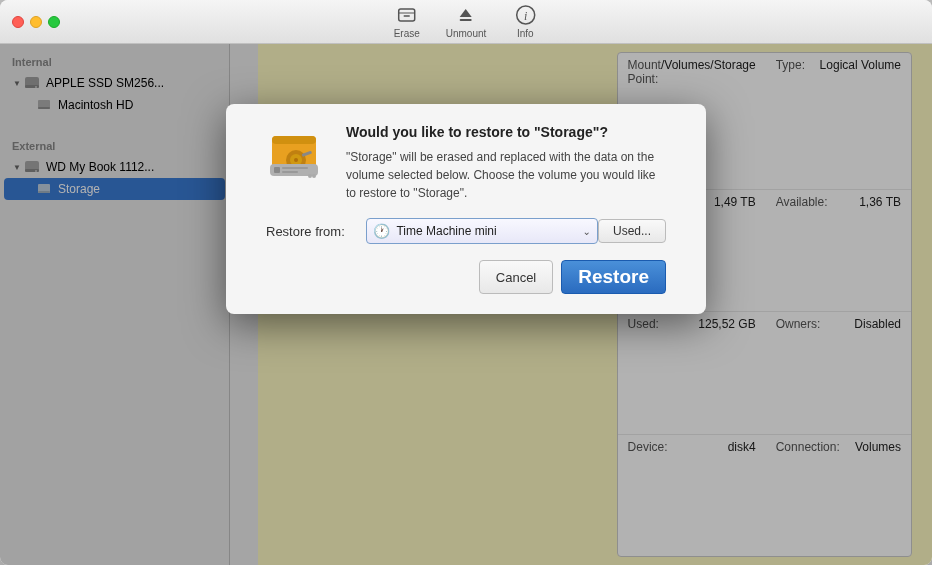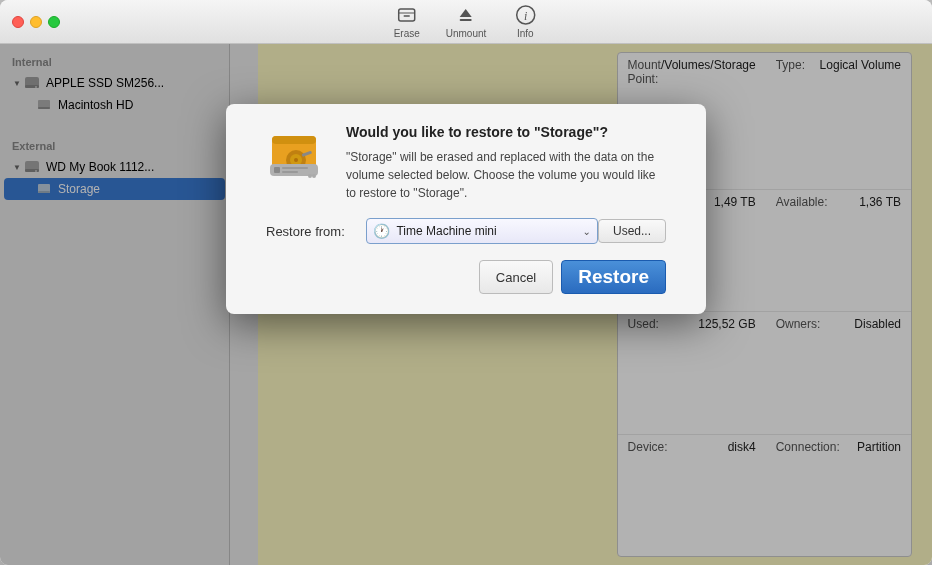--- a/index.html
+++ b/index.html
@@ -542,21 +542,21 @@
           <span class="info-label">Owners:</span>
           <span class="info-value">Disabled</span>
         </div>
 
         <div class="info-cell">
           <span class="info-label">Device:</span>
           <span class="info-value">disk4</span>
         </div>
         <div class="info-cell">
           <span class="info-label">Connection:</span>
-          <span class="info-value">Partition</span>
+          <span class="info-value">Volumes</span>
         </div>
       </div>
     </div>
   </div>
 
   <div class="modal-overlay">
     <div class="modal">
 
       <div class="modal-header">
 

